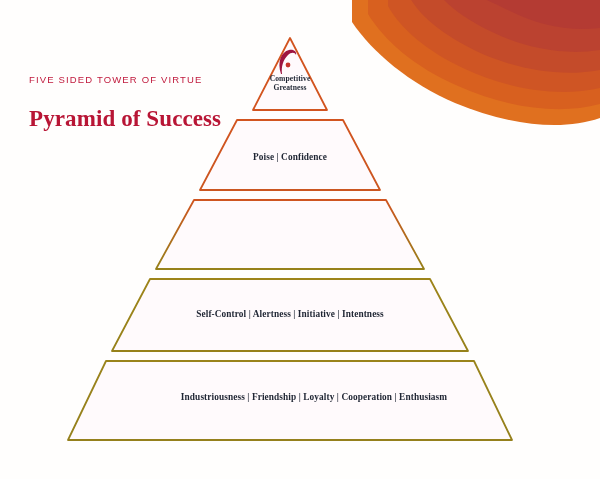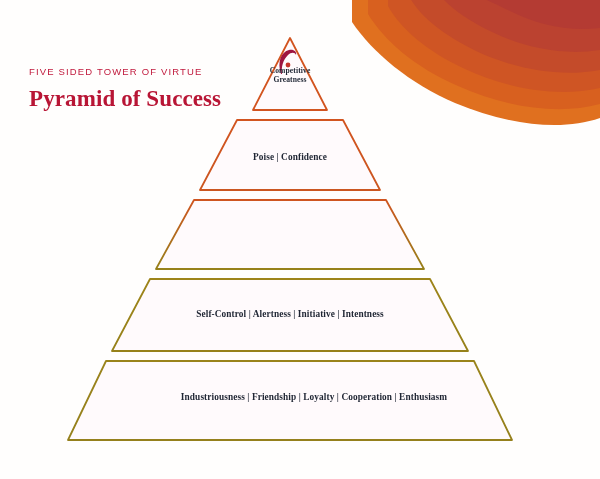--- a/index.html
+++ b/index.html
@@ -20,39 +20,39 @@
     position: absolute;
     top: 0;
     right: 0;
     width: 600px;
     height: 150px;
     pointer-events: none;
   }
   #heading-block {
     position: absolute;
     left: 29px;
-    top: 66px;
+    top: 74px;
     width: 230px;
   }
   #eyebrow {
     font-family: "Liberation Sans", sans-serif;
     font-size: 9.5px;
     letter-spacing: 1.15px;
     color: #c0193c;
     font-weight: 400;
     line-height: 1.2;
     white-space: nowrap;
   }
   #main-title {
     font-family: "Liberation Serif", serif;
     font-size: 23px;
     font-weight: 700;
     color: #b81535;
     line-height: 1.25;
-    margin-top: 8px;
+    margin-top: 20px;
     letter-spacing: 0.1px;
     white-space: nowrap;
   }
   #pyramid {
     position: absolute;
     left: 0;
     top: 0;
     width: 600px;
     height: 479px;
   }
@@ -136,21 +136,21 @@
     <polygon points="150,279 430,279 468,351 112,351" fill="#fffafc" stroke="url(#grad-t4)" stroke-width="1.8" stroke-linejoin="round"></polygon>
 
     <polygon points="106,361 474,361 512,440 68,440" fill="#fffafc" stroke="url(#grad-t5)" stroke-width="1.8" stroke-linejoin="round"></polygon>
 
     <g>
       <path d="M 281 74 C 277 62 281 52 289 50 C 294 49 297 52 296 55 C 295 52 291 52 288 55 C 283 60 281 67 282 74 Z" fill="#9e1540"></path>
       <circle cx="288" cy="65" r="2.4" fill="#c6352c"></circle>
     </g>
   </svg>
 
-  <div class="tier-label" id="label-tier-1" style="left:290px; top:76px;">Competitive Greatness</div>
+  <div class="tier-label" id="label-tier-1" style="left:290px; top:84px;">Competitive Greatness</div>
 
   <div class="tier-label" id="label-tier-2" style="left:290px; top:157px;">Poise | Confidence</div>
 
 
   <div class="tier-label" id="label-tier-4" style="left:290px; top:314px;">Self-Control | Alertness | Initiative | Intentness</div>
 
   <div class="tier-label" id="label-tier-5" style="left:290px; top:397px;">Industriousness | Friendship | Loyalty | Cooperation | Enthusiasm</div>
 
 </div>
 

